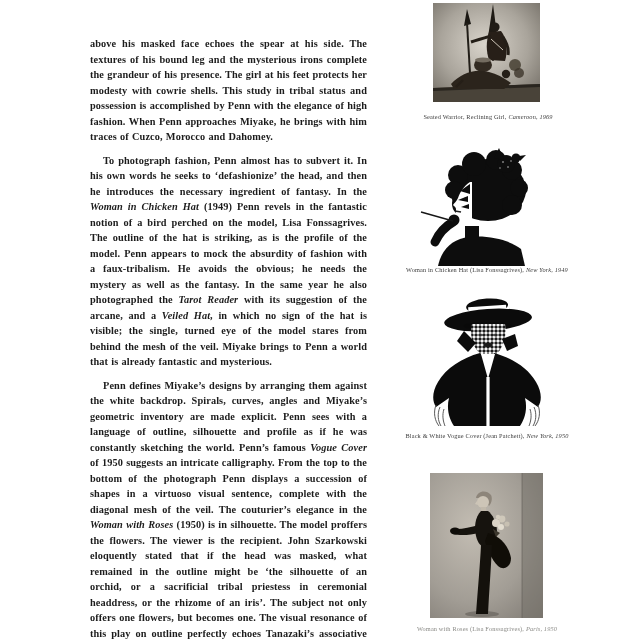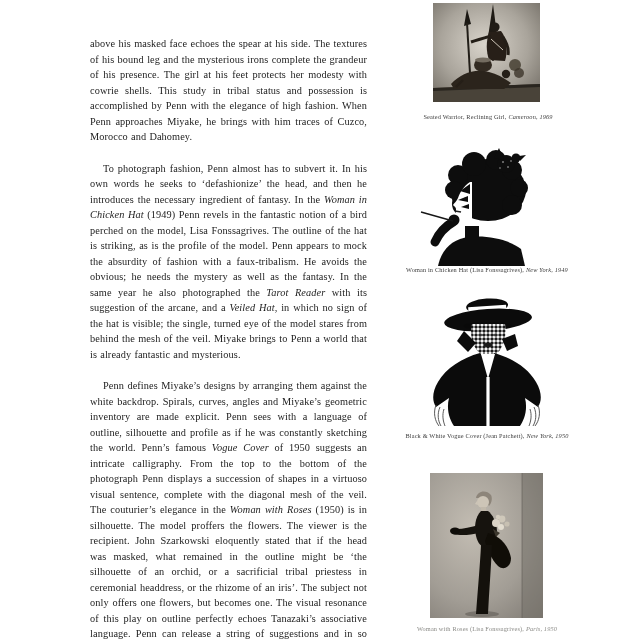--- a/index.html
+++ b/index.html
@@ -16,22 +16,23 @@
     left:90px;top:36px;width:277px;
     color:#1c1c1c;
   }
   .para{
     margin:0;
     font-size:10.3px;
     line-height:15.5px;
     text-align:justify;
     letter-spacing:.1px;
     word-spacing:.5px;
-  }
-  .para + .para{margin-top:16px;}
+    font-weight:bold;
+  }
+  .para + .para{margin-top:8px;}
   .para.indent{text-indent:13px;}
   .para i{font-style:italic;}
   
   .fig{position:absolute;}
   .photo{display:block;}
   .caption{
     position:absolute;
     text-align:center;
     font-size:6.3px;
     line-height:7px;

